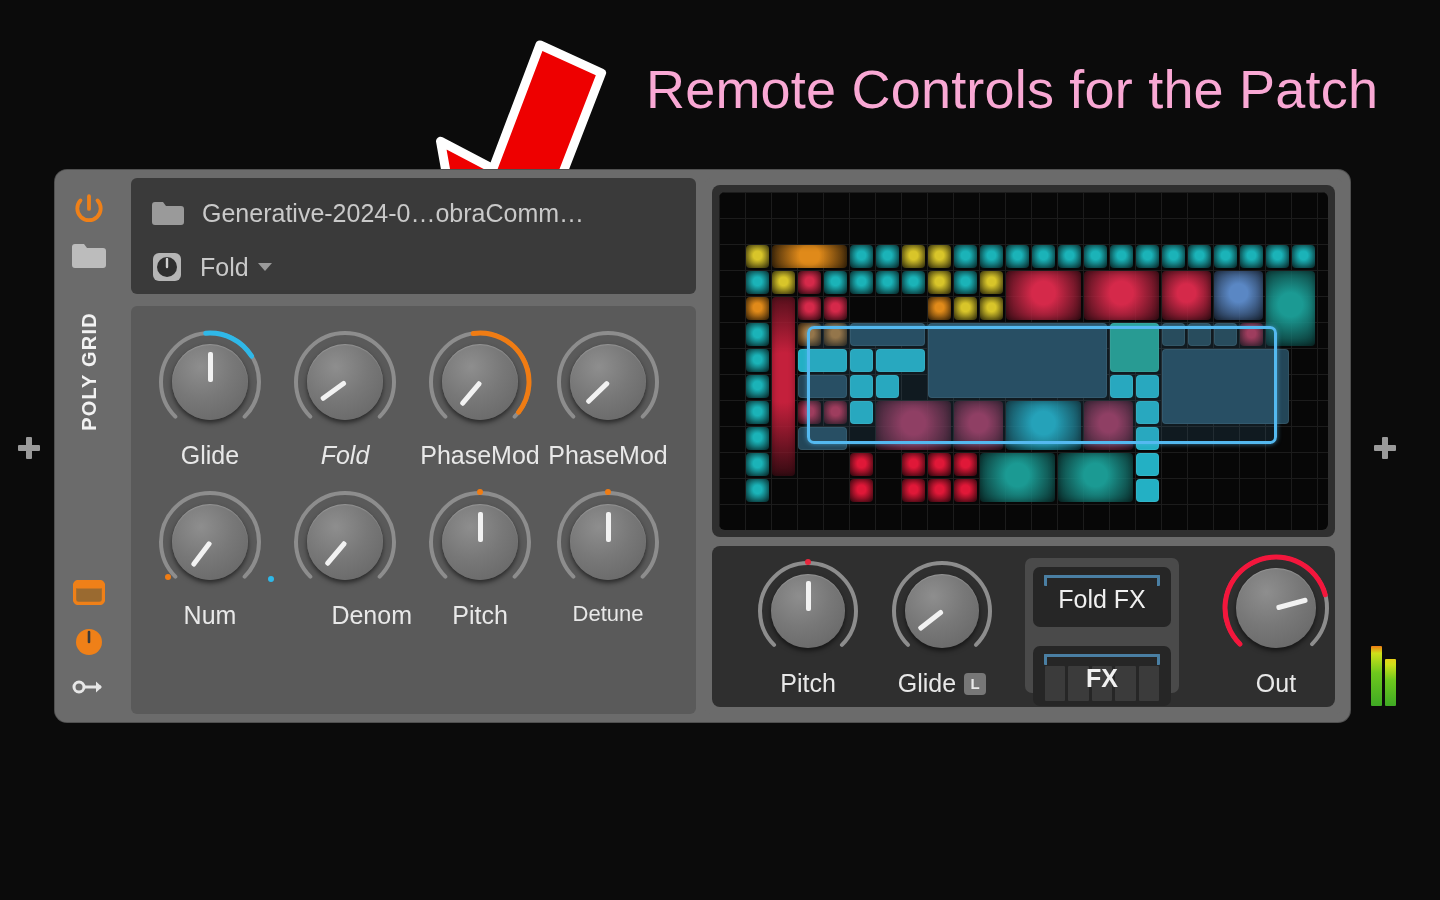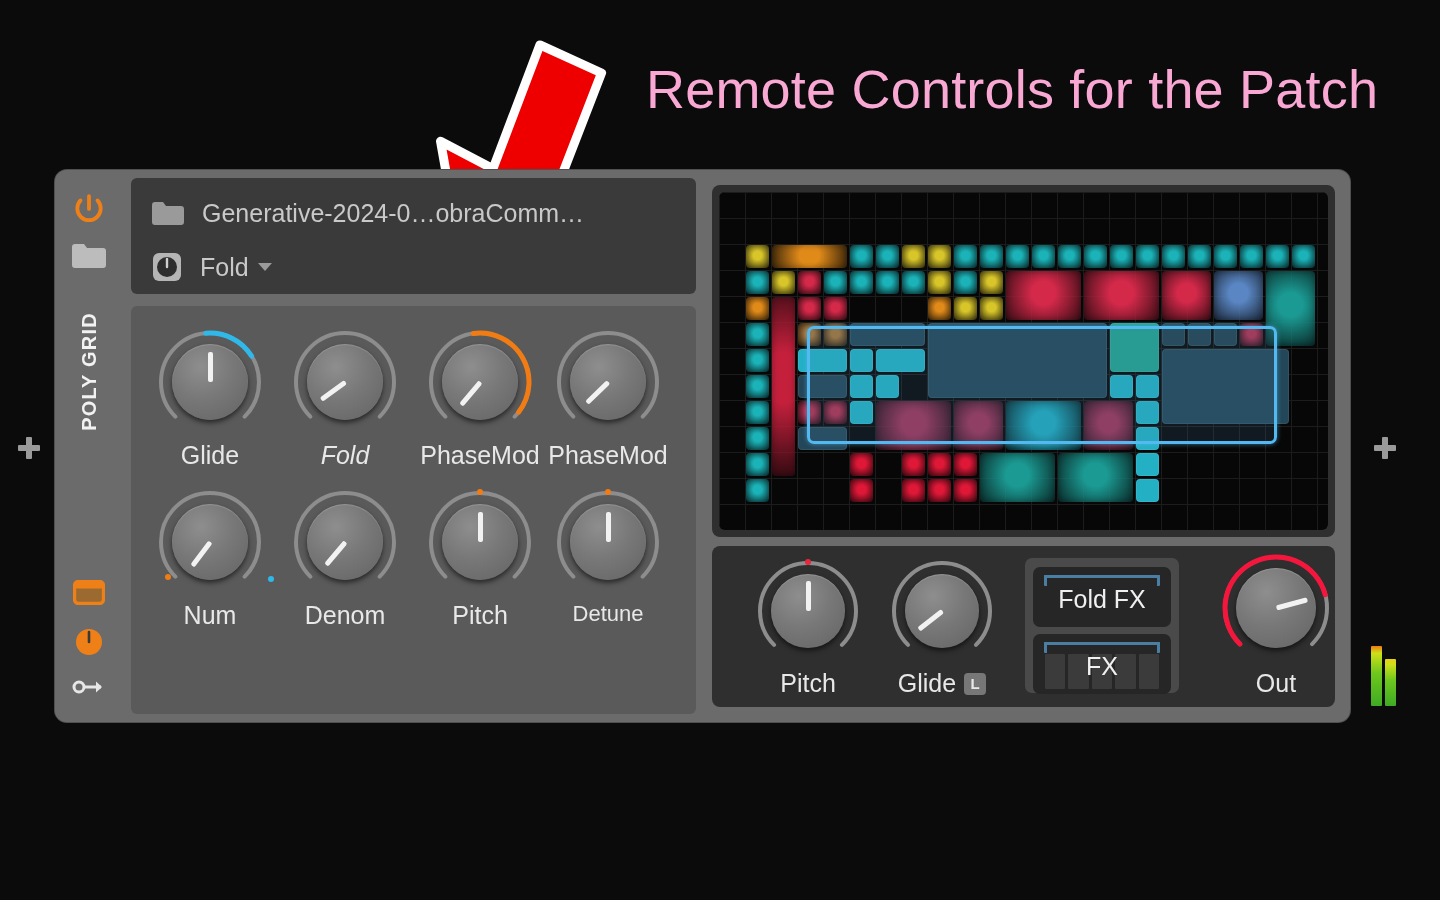--- a/index.html
+++ b/index.html
@@ -273,21 +273,21 @@
               <svg width="104" height="104">
                 <path d="M 17.35 86.65 A 49 49 0 1 1 86.65 86.65" stroke="#8d8d8d" stroke-width="4" fill="none" stroke-linecap="round"></path>
               </svg>
               <div class="knob-body" style="width: 76px; height: 76px; left: 14px; top: 14px;"></div>
               <div class="pointer" style="height: 30px; margin-left: -2.5px; margin-top: -30px; transform: rotate(-143deg); transform-origin: 50% 100%;"></div>
               <div class="knob-dot" style="background: rgb(240, 124, 19); left: 7px; top: 84px;"></div>
               <div class="knob-dot" style="background: rgb(47, 184, 232); left: 110px; top: 86px;"></div>
             </div>
             <div class="knob-label" style="font-size: 25px;">Num</div>
           </div>
-          <div class="knob-cell" style="left: 147px; top: 184px; width: 134px;">
+          <div class="knob-cell" style="left: 147px; top: 184px; width: 134px; text-align: right;">
             <div class="knob" style="width: 104px; height: 104px;">
               <svg width="104" height="104">
                 <path d="M 17.35 86.65 A 49 49 0 1 1 86.65 86.65" stroke="#8d8d8d" stroke-width="4" fill="none" stroke-linecap="round"></path>
               </svg>
               <div class="knob-body" style="width: 76px; height: 76px; left: 14px; top: 14px;"></div>
               <div class="pointer" style="height: 30px; margin-left: -2.5px; margin-top: -30px; transform: rotate(-140deg); transform-origin: 50% 100%;"></div>
             </div>
             <div class="knob-label" style="font-size: 25px;">Denom</div>
           </div>
           <div class="knob-cell" style="left: 282px; top: 184px; width: 134px;">
@@ -476,21 +476,21 @@
               </div>
               <div class="knob-label" style="font-size: 25px;">Glide<span class="glide-badge">L</span></div>
             </div>
           </div>
 
         <div id="fx-group">
           <div class="fx-btn" style="top:9px;">
             <div class="fx-bracket"></div>
             <div class="fx-label">Fold FX</div>
           </div>
-          <div class="fx-btn" style="top:76px;">
+          <div class="fx-btn" style="top:88px;font-weight:bold;">
             <div class="fx-slots">
                 <i></i>
                 <i></i>
                 <i></i>
                 <i></i>
                 <i></i>
               </div>
             <div class="fx-bracket"></div>
             <div class="fx-label">FX</div>
           </div>

